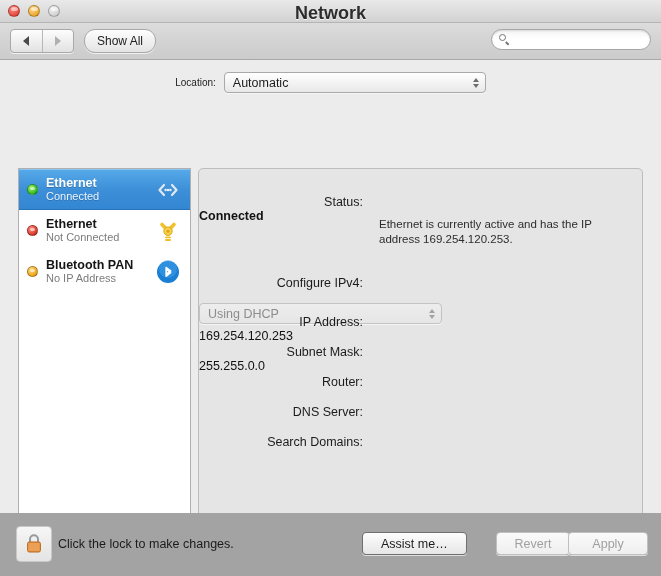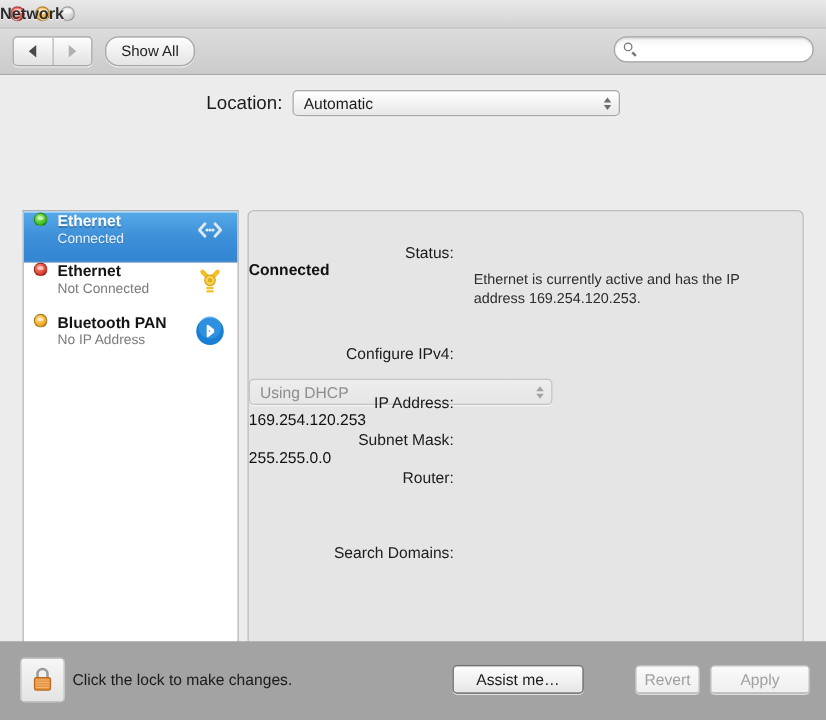--- a/index.html
+++ b/index.html
@@ -46,21 +46,22 @@
     left: 2px; top: 1px; width: 7px; height: 4px;
     border-radius: 50%;
     background: rgba(255,255,255,0.55);
   }
   .light.close  { background: radial-gradient(circle at 35% 30%, #ff8a80, #e2463c 75%, #b8302a); }
   .light.min    { background: radial-gradient(circle at 35% 30%, #ffd98a, #e9a429 75%, #c2821a); }
   .light.zoom   { background: radial-gradient(circle at 35% 30%, #f2f2f2, #cfcfcf 75%, #b5b5b5); }
 
   .window-title {
     position: absolute; left: 0; right: 0; top: 3px;
-    font-size: 13px;
+    text-align: center;
+    font-size: 18px;
     font-weight: bold;
     color: #2c2c2c;
     text-shadow: 0 1px 0 rgba(255,255,255,0.75);
   }
 
   
   .toolbar {
     height: 36px;
     background: linear-gradient(to bottom, #dcdcdc 0%, #cbcbcb 100%);
     border-bottom: 1px solid #a9a9a9;
@@ -140,21 +141,21 @@
     flex: 1 1 auto;
     background: #ececec;
     position: relative;
   }
 
   .location-row {
     position: absolute; left: 0; right: 0; top: 12px;
     display: flex; align-items: center; justify-content: center;
   }
   .location-label {
-    font-size: 15px; color: #1c1c1c; margin-right: 8px;
+    font-size: 10px; color: #1c1c1c; margin-right: 8px;
   }
   .popup {
     height: 21px;
     border: 1px solid #a9a9a9;
     border-radius: 4px;
     background: linear-gradient(to bottom, #ffffff, #e8e8e8);
     box-shadow: 0 1px 0 rgba(255,255,255,0.6);
     display: flex; align-items: center;
     position: relative;
     box-sizing: border-box;
@@ -184,21 +185,21 @@
     position: absolute; left: 18px; top: 108px;
     width: 173px; height: 374px;
     background: #ffffff;
     border: 1px solid #b0b0b0;
     border-bottom: 0;
     box-sizing: border-box;
     overflow: hidden;
   }
   .svc {
     height: 41px;
-    display: flex; align-items: flex-start;
+    display: flex; align-items: center;
     padding: 0 6px 0 8px;
     box-sizing: border-box;
     position: relative;
   }
   .svc.selected {
     background: linear-gradient(to bottom, #55a9e8 0%, #3d8fd8 50%, #3386d2 100%);
     border-top: 1px solid #87c4ef;
     border-bottom: 1px solid #2a72b8;
   }
   .dot {
@@ -324,21 +325,21 @@
     border: 1px solid #c8c8c8;
     border-radius: 4px;
     background: linear-gradient(to bottom, #f6f6f6, #e4e4e4);
     display: flex; align-items: center; justify-content: center;
   }
   .lock-text {
     position: absolute; left: 58px; top: 24px;
     font-size: 12.5px; color: #1b1b1b;
   }
   #assist-button { position: absolute; left: 362px; top: 19px; }
-  #revert-button { position: absolute; left: 508px; top: 19px; width: 52px; padding: 0; }
+  #revert-button { position: absolute; left: 496px; top: 19px; width: 74px; padding: 0; }
   #apply-button  { position: absolute; left: 568px; top: 19px; width: 80px; padding: 0; }
 </style>
 </head>
 <body>
 
 <div class="window">
 
   <div class="titlebar">
     <div class="traffic">
       <div class="light close"></div>
@@ -479,20 +480,24 @@
       <div class="frow" style="top:176px;">
         <span class="flabel">Subnet Mask:</span>
         <span class="fvalue">255.255.0.0</span>
       </div>
 
       <div class="frow" style="top:206px;">
         <span class="flabel">Router:</span>
         <span class="fvalue"></span>
       </div>
 
+      <div class="frow" style="top:236px;">
+        <span class="flabel">DNS Server:</span>
+        <span class="fvalue"></span>
+      </div>
 
       <div class="frow" style="top:266px;">
         <span class="flabel">Search Domains:</span>
         <span class="fvalue"></span>
       </div>
 
       <div class="btn" id="advanced-button">Advanced…</div>
       <div class="btn" id="help-button">?</div>
     </div>
 

